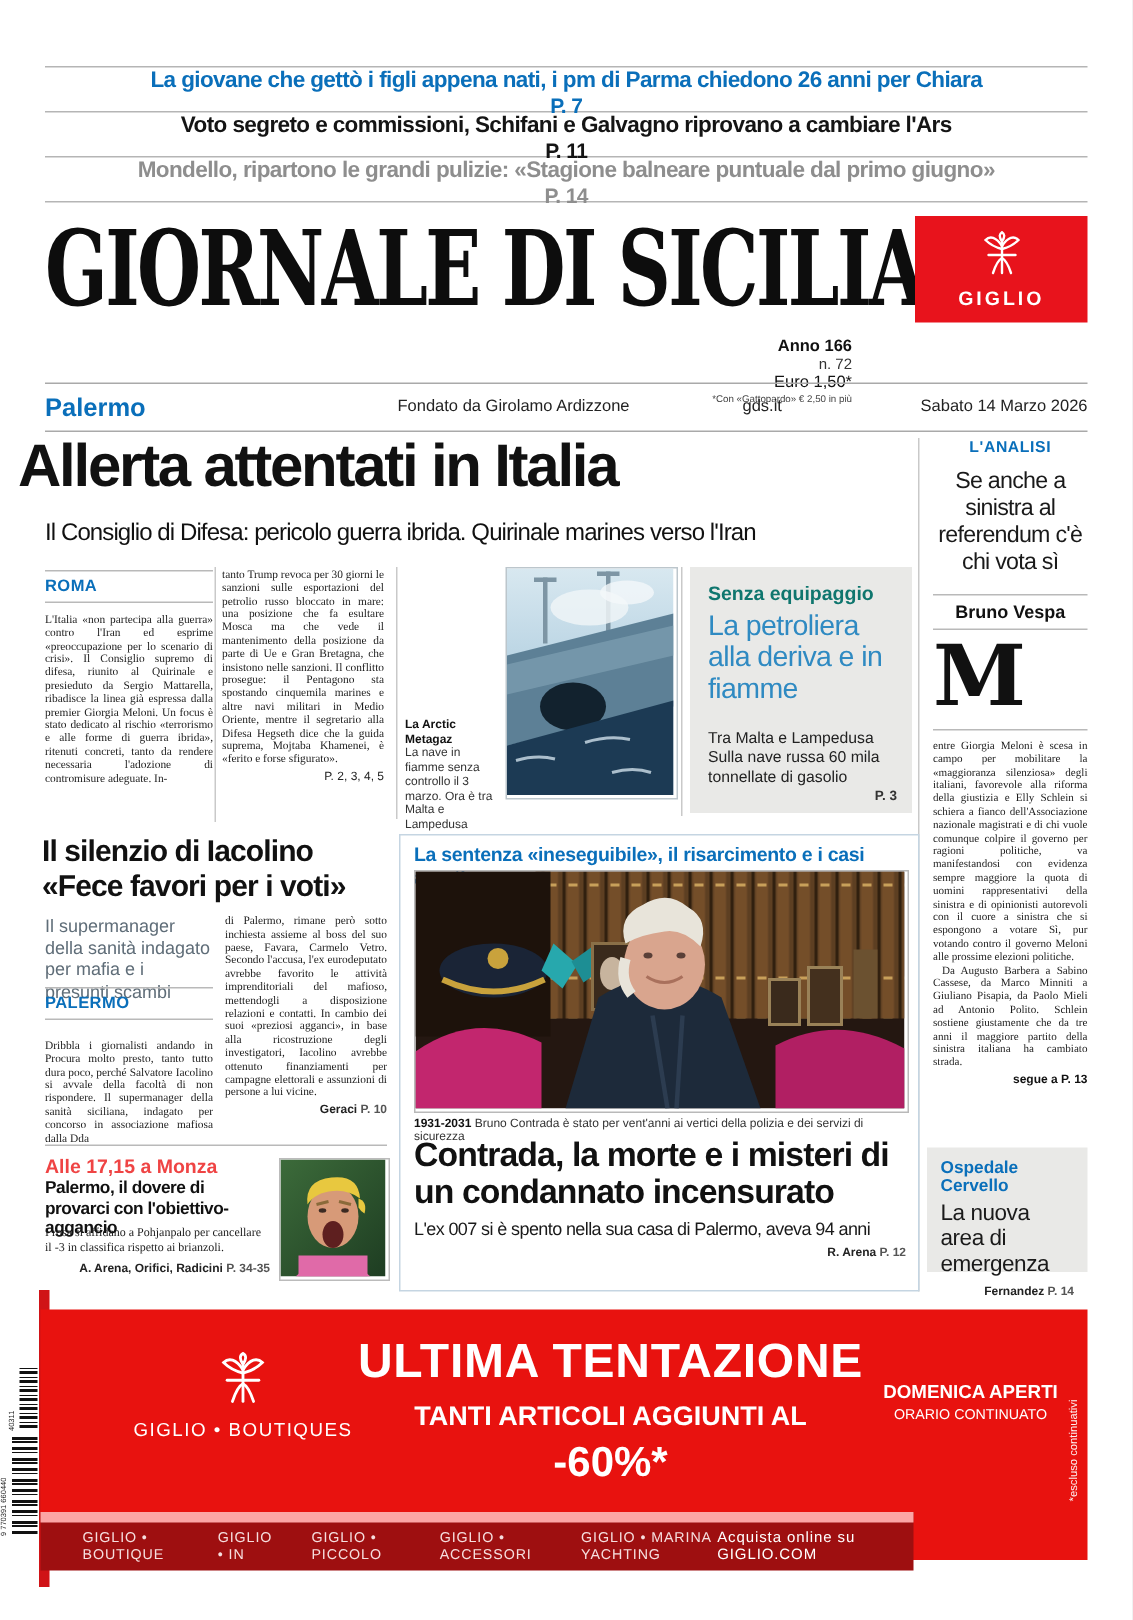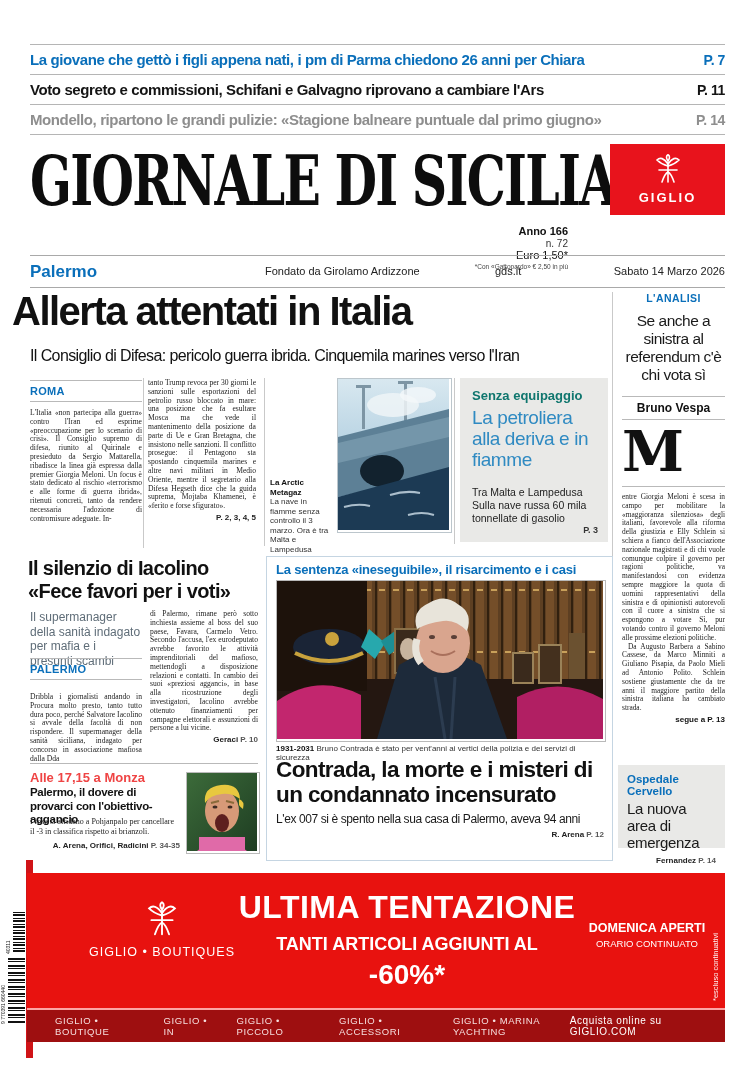--- a/index.html
+++ b/index.html
@@ -2,21 +2,21 @@
 <html><head>
 <meta charset="utf-8">
 <style>
   html,body{margin:0;padding:0;background:#e8e8e8;}
   .page{position:relative;width:755px;height:1080px;background:#fff;overflow:hidden;
         font-family:"Liberation Sans",sans-serif;color:#111;}
 
   
   .strips{position:absolute;left:30px;top:44px;width:695px;border-bottom:1px solid #b5b5b5;}
   .strip{display:flex;justify-content:space-between;align-items:center;height:29px;
-         border-top:1px solid #b5b5b5;font-weight:bold;font-size:15px;letter-spacing:-0.4px;}
+         border-top:1px solid #b5b5b5;font-weight:bold;font-size:15px;letter-spacing:-0.4px;flex-direction:column;}
   .strip.blue{color:#0a6fba;}
   .strip.black{color:#141414;}
   .strip.gray{color:#8e8e8e;}
   .strip .pg{font-size:14px;}
 
   
   .logo{position:absolute;left:30px;top:146px;font-family:"DejaVu Serif",serif;font-weight:bold;
         font-size:57px;letter-spacing:-2px;white-space:nowrap;transform:scale(.86,1.22);
         transform-origin:0 50%;color:#0d0d0d;}
   .giglio-box{position:absolute;left:610px;top:144px;width:115px;height:71px;background:#e8131c;
@@ -44,21 +44,21 @@
   .vline{position:absolute;width:1px;background:#c9c9c9;}
   .v-main{left:612px;top:292px;height:569px;}
   .v-c1{left:143px;top:378px;height:170px;}
   .v-c2{left:264px;top:378px;height:168px;}
   .v-c3{left:454px;top:378px;height:166px;}
 
   .kicker-block{border-top:1px solid #b9b9b9;border-bottom:1px solid #b9b9b9;padding:4px 0;
       color:#0a6fba;font-weight:bold;font-size:11px;letter-spacing:.3px;}
   .bodytext{font-family:"Liberation Serif",serif;font-size:7.6px;line-height:8.8px;
       text-align:justify;color:#1c1c1c;}
-  .pages-ref{font-weight:bold;font-size:8px;text-align:right;color:#222;margin-top:2px;
+  .pages-ref{font-weight:normal;font-size:8px;text-align:right;color:#222;margin-top:2px;
       font-family:"Liberation Sans",sans-serif;}
 
   .lead-col1{position:absolute;left:30px;top:380px;width:112px;}
   .lead-col1 .bodytext{margin-top:7px;}
   .lead-col2{position:absolute;left:148px;top:379px;width:108px;}
 
   .ship-fig{position:absolute;left:337px;top:378px;width:113px;height:153px;border:1px solid #bcc6cc;}
   .ship-caption{position:absolute;left:270px;top:478px;width:62px;font-size:8px;line-height:9.5px;color:#333;}
   .ship-caption .cap-t{font-weight:bold;color:#111;}
 
@@ -130,22 +130,22 @@
   .ad-brandcol .bn{font-size:12.5px;letter-spacing:1px;margin-top:4px;}
   .ad-center{position:absolute;left:195px;top:16px;width:370px;text-align:center;color:#fff;}
   .ad-center .t1{font-size:32px;font-weight:bold;letter-spacing:.5px;}
   .ad-center .t2{font-size:18px;font-weight:bold;margin-top:8px;}
   .ad-center .t3{font-size:28px;font-weight:bold;margin-top:4px;}
   .ad-right{position:absolute;left:555px;top:48px;width:130px;text-align:center;color:#fff;}
   .ad-right .r1{font-size:12.5px;font-weight:bold;}
   .ad-right .r2{font-size:9.5px;margin-top:3px;}
   .ad-note{position:absolute;left:684px;top:8px;height:120px;color:#fff;font-size:7.5px;
       writing-mode:vertical-rl;transform:rotate(180deg);opacity:.95;}
-  .ad-strip{position:absolute;left:0;top:135px;width:698px;height:32px;background:#9e0f10;
-      border-top:2px solid #fca5a5;display:flex;align-items:center;color:#f6dede;
+  .ad-strip{position:absolute;left:0;top:135px;width:582px;height:32px;background:#9e0f10;
+      border-top:7px solid #fca5a5;display:flex;align-items:center;color:#f6dede;
       font-size:9.5px;letter-spacing:.6px;}
   .ad-strip .brands{display:flex;gap:26px;margin-left:28px;}
   .ad-strip .shop{margin-left:auto;margin-right:18px;font-size:10px;color:#fff;}
 
   
   .barcode{position:absolute;left:2px;top:912px;width:26px;height:115px;}
   .bc1{position:absolute;left:11px;top:0;width:12px;height:40px;
       background:repeating-linear-gradient(180deg,#111 0 1px,#fff 1px 2px,#111 2px 4px,#fff 4px 6px);}
   .bc2{position:absolute;left:6px;top:46px;width:17px;height:66px;
       background:repeating-linear-gradient(180deg,#111 0 2px,#fff 2px 3px,#111 3px 4px,#fff 4px 7px);}
@@ -204,21 +204,21 @@
   </div>
 
   <div class="dateline">
     <span class="city">Palermo</span>
     <span class="founded">Fondato da Girolamo Ardizzone</span>
     <span class="site">gds.it</span>
     <span class="date">Sabato 14 Marzo 2026</span>
   </div>
 
   <div class="h1">Allerta attentati in Italia</div>
-  <div class="subhead">Il Consiglio di Difesa: pericolo guerra ibrida. Cinquemila marines verso l'Iran</div>
+  <div class="subhead">Il Consiglio di Difesa: pericolo guerra ibrida. Quirinale marines verso l'Iran</div>
 
   <div class="vline v-main"></div>
   <div class="vline v-c1"></div>
   <div class="vline v-c2"></div>
   <div class="vline v-c3"></div>
 
   <div class="lead-col1">
     <div class="kicker-block">ROMA</div>
     <div class="bodytext">L'Italia «non partecipa alla guerra» contro l'Iran ed esprime «preoccupazione per lo scenario di crisi». Il Consiglio supremo di difesa, riunito al Quirinale e presieduto da Sergio Mattarella, ribadisce la linea già espressa dalla premier Giorgia Meloni. Un focus è stato dedicato al rischio «terrorismo e alle forme di guerra ibrida», ritenuti concreti, tanto da rendere necessaria l'adozione di contromisure adeguate. In-</div>
   </div>

